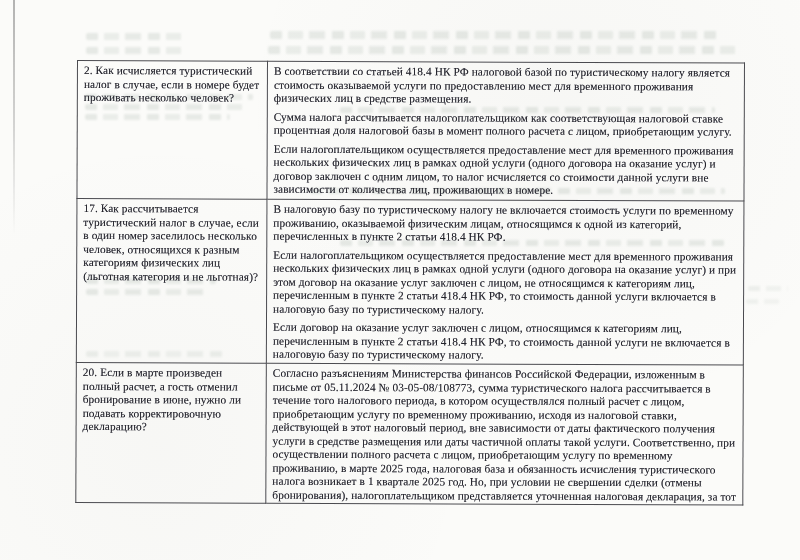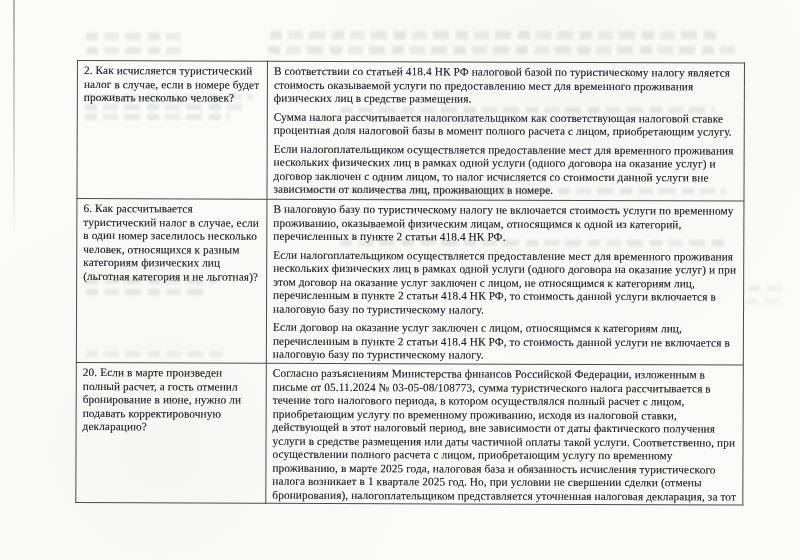--- a/index.html
+++ b/index.html
@@ -116,21 +116,21 @@
             <div class="cell-inner">
               <p>В соответствии со статьей 418.4 НК РФ налоговой базой по туристическому налогу является стоимость оказываемой услуги по предоставлению мест для временного проживания физических лиц в средстве размещения.</p>
               <p>Сумма налога рассчитывается налогоплательщиком как соответствующая налоговой ставке процентная доля налоговой базы в момент полного расчета с лицом, приобретающим услугу.</p>
               <p>Если налогоплательщиком осуществляется предоставление мест для временного проживания нескольких физических лиц в рамках одной услуги (одного договора на оказание услуг) и договор заключен с одним лицом, то налог исчисляется со стоимости данной услуги вне зависимости от количества лиц, проживающих в номере.</p>
             </div>
           </td>
         </tr>
         <tr class="r1">
           <td class="qcell">
             <div class="cell-inner">
-              <p>6. Как рассчитывается туристический налог в случае, если в один номер заселилось несколько человек, относящихся к разным категориям физических лиц (льготная категория и не льготная)?</p>
+              <p>17. Как рассчитывается туристический налог в случае, если в один номер заселилось несколько человек, относящихся к разным категориям физических лиц (льготная категория и не льготная)?</p>
             </div>
           </td>
           <td class="acell">
             <div class="cell-inner">
               <p>В налоговую базу по туристическому налогу не включается стоимость услуги по временному проживанию, оказываемой физическим лицам, относящимся к одной из категорий, перечисленных в пункте 2 статьи 418.4 НК РФ.</p>
               <p>Если налогоплательщиком осуществляется предоставление мест для временного проживания нескольких физических лиц в рамках одной услуги (одного договора на оказание услуг) и при этом договор на оказание услуг заключен с лицом, не относящимся к категориям лиц, перечисленным в пункте 2 статьи 418.4 НК РФ, то стоимость данной услуги включается в налоговую базу по туристическому налогу.</p>
               <p>Если договор на оказание услуг заключен с лицом, относящимся к категориям лиц, перечисленным в пункте 2 статьи 418.4 НК РФ, то стоимость данной услуги не включается в налоговую базу по туристическому налогу.</p>
             </div>
           </td>
         </tr>

